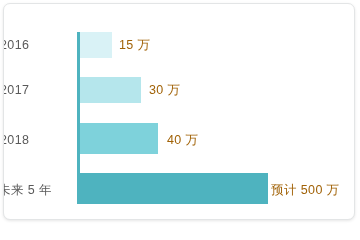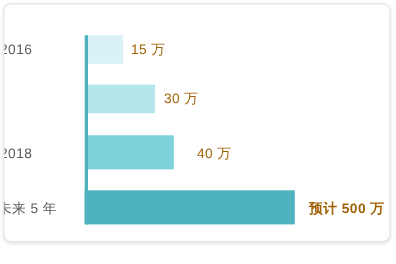--- a/index.html
+++ b/index.html
@@ -64,25 +64,26 @@
 
 <div id="card">
   <div id="plot">
 
     <div id="axis-line" style="left:73px; top:28px; height:172px; width:3px;"></div>
 
     <div class="cat-label" style="right:294px; top:35px; width:60px;">2016</div>
     <div class="bar" style="left:76px; top:28px; width:32px; height:26px; background:#d9f2f6;"></div>
     <div class="val-label" style="left:115px; top:35px;">15 万</div>
 
+    <div class="cat-label" style="right:294px; top:80px; width:60px;">2017</div>
     <div class="bar" style="left:76px; top:73px; width:61px; height:26px; background:#b5e6ec;"></div>
     <div class="val-label" style="left:145px; top:80px;">30 万</div>
 
     <div class="cat-label" style="right:294px; top:130px; width:60px;">2018</div>
     <div class="bar" style="left:76px; top:119px; width:78px; height:31px; background:#7ed2db;"></div>
-    <div class="val-label" style="left:163px; top:130px;margin-left:12px;">40 万</div>
+    <div class="val-label" style="left:163px; top:130px;">40 万</div>
 
     <div class="cat-label" style="right:290px; top:180px; width:66px;">未来 5 年</div>
     <div class="bar" style="left:73px; top:169px; width:191px; height:31px; background:#4eb3bf;"></div>
-    <div class="val-label" style="left:277px; top:180px;font-weight:bold;">预计 500 万</div>
+    <div class="val-label" style="left:267px; top:180px;">预计 500 万</div>
 
   </div>
 </div>
 
 </body></html>

